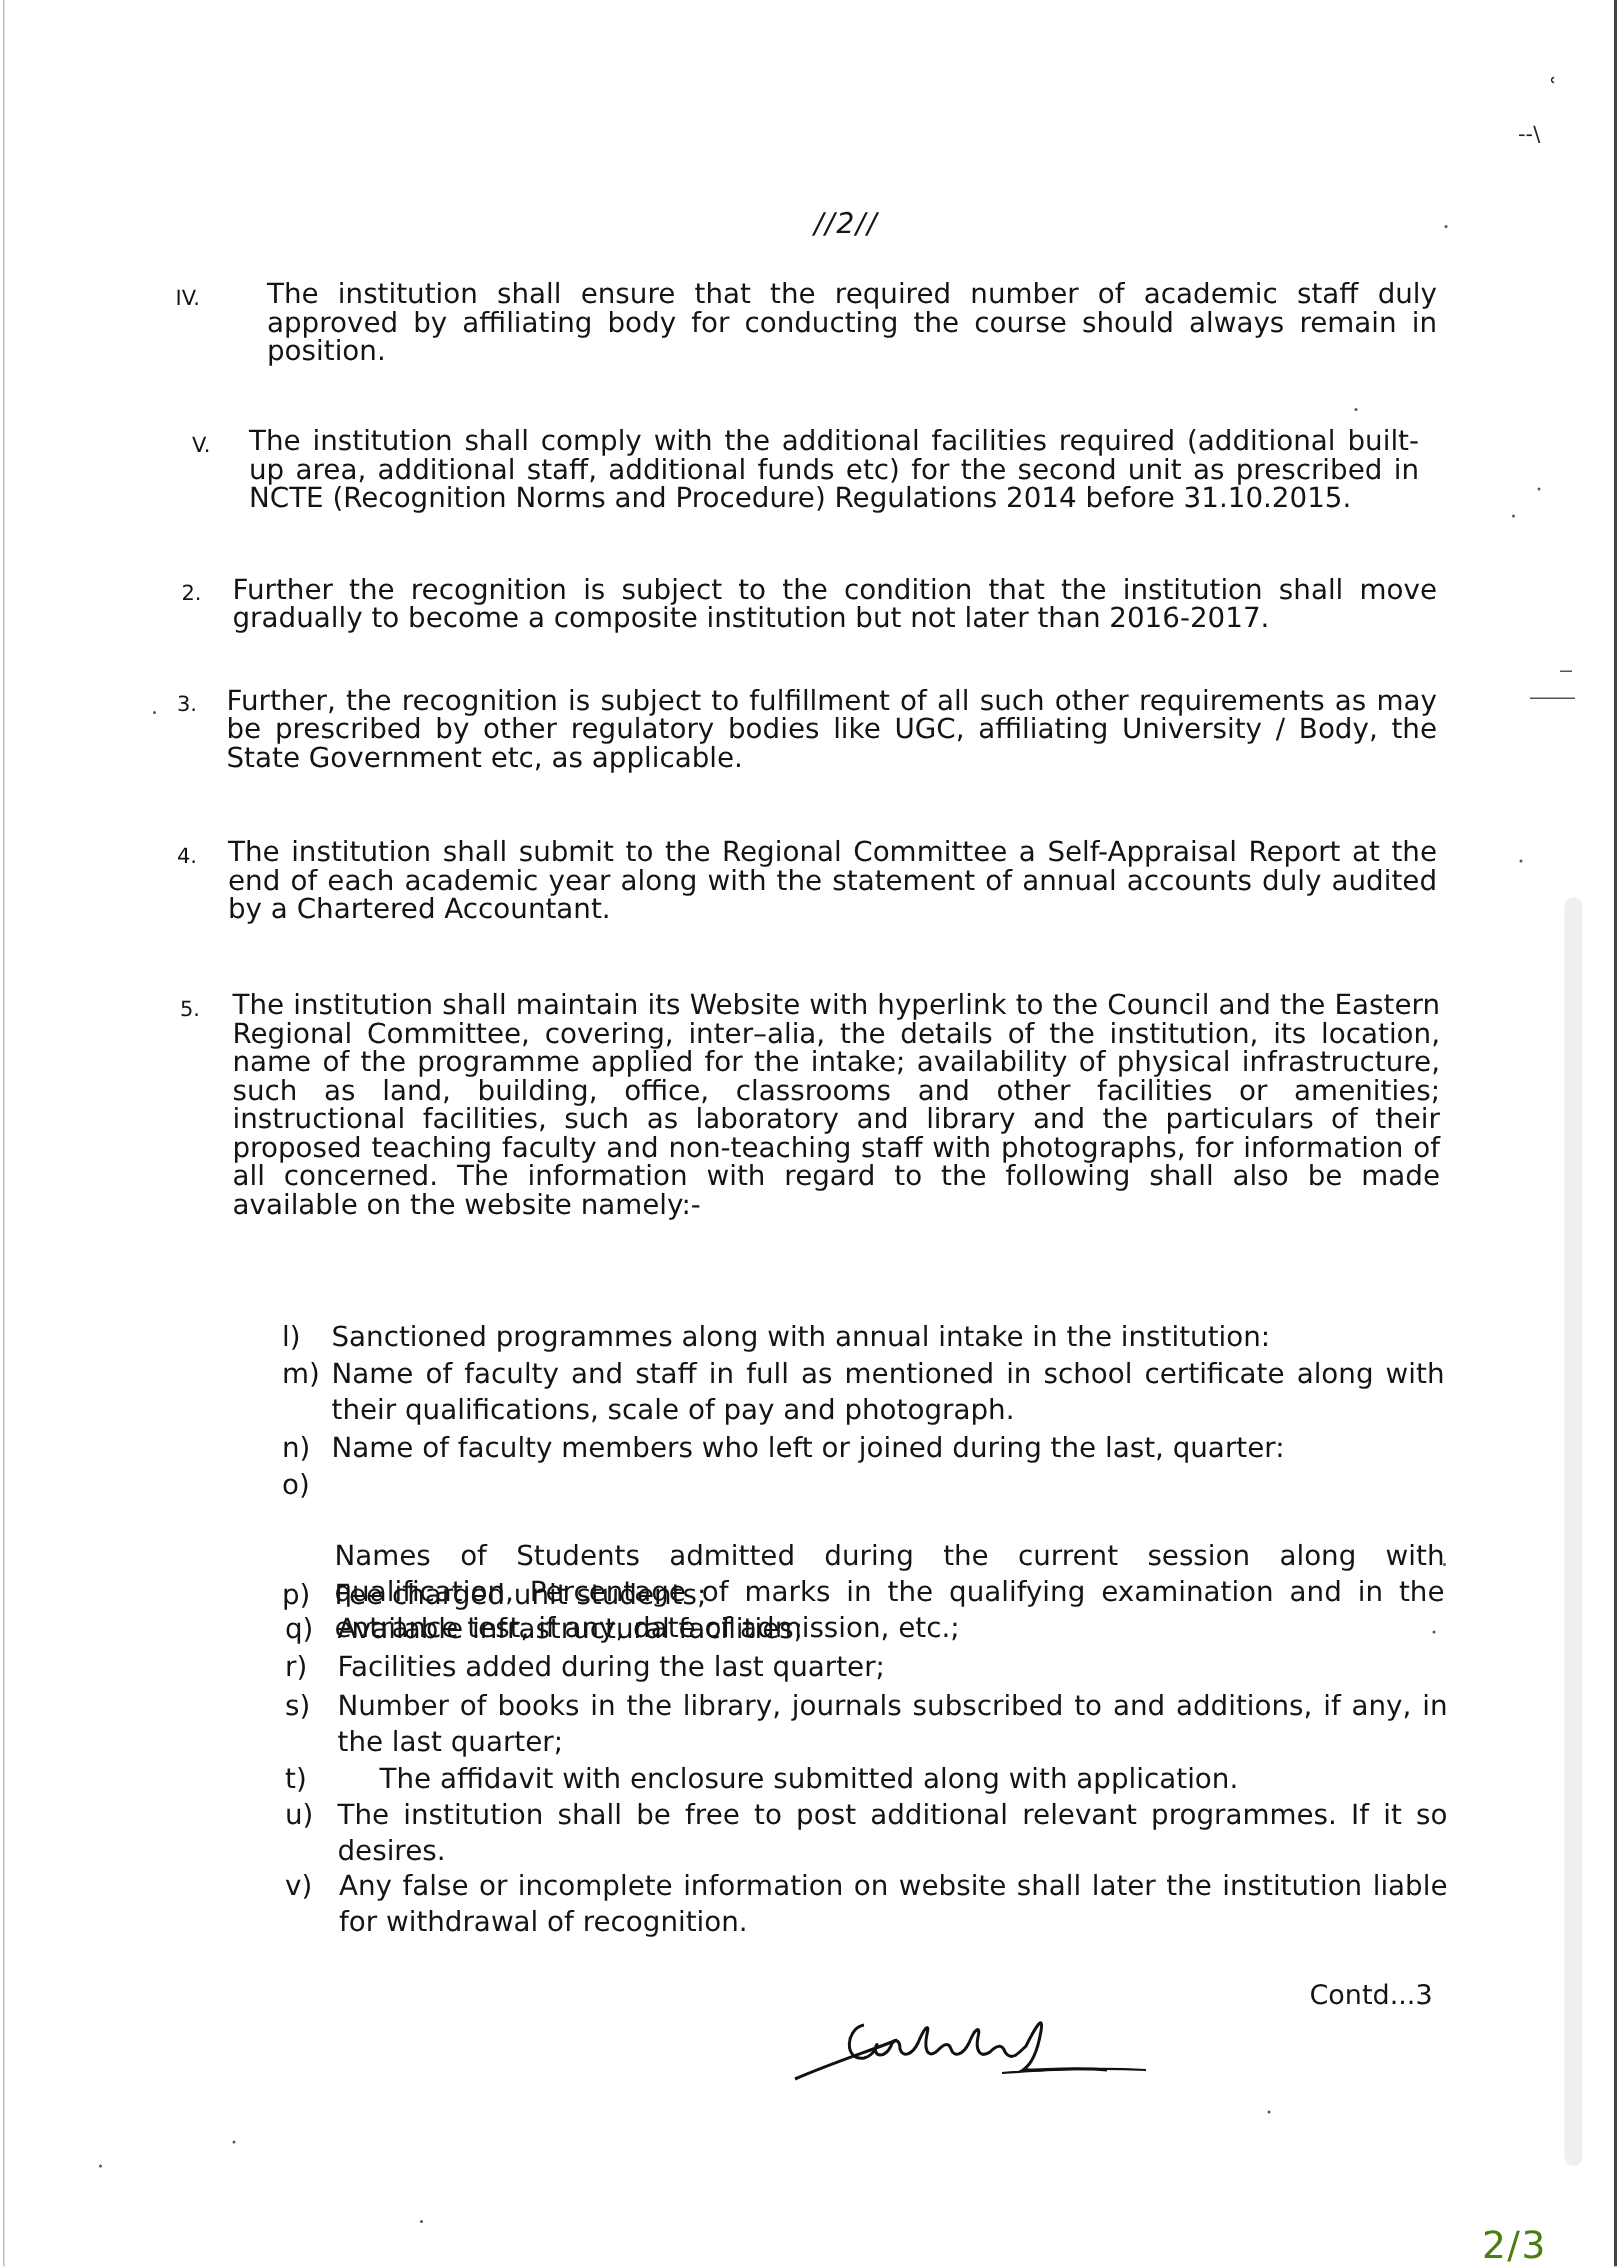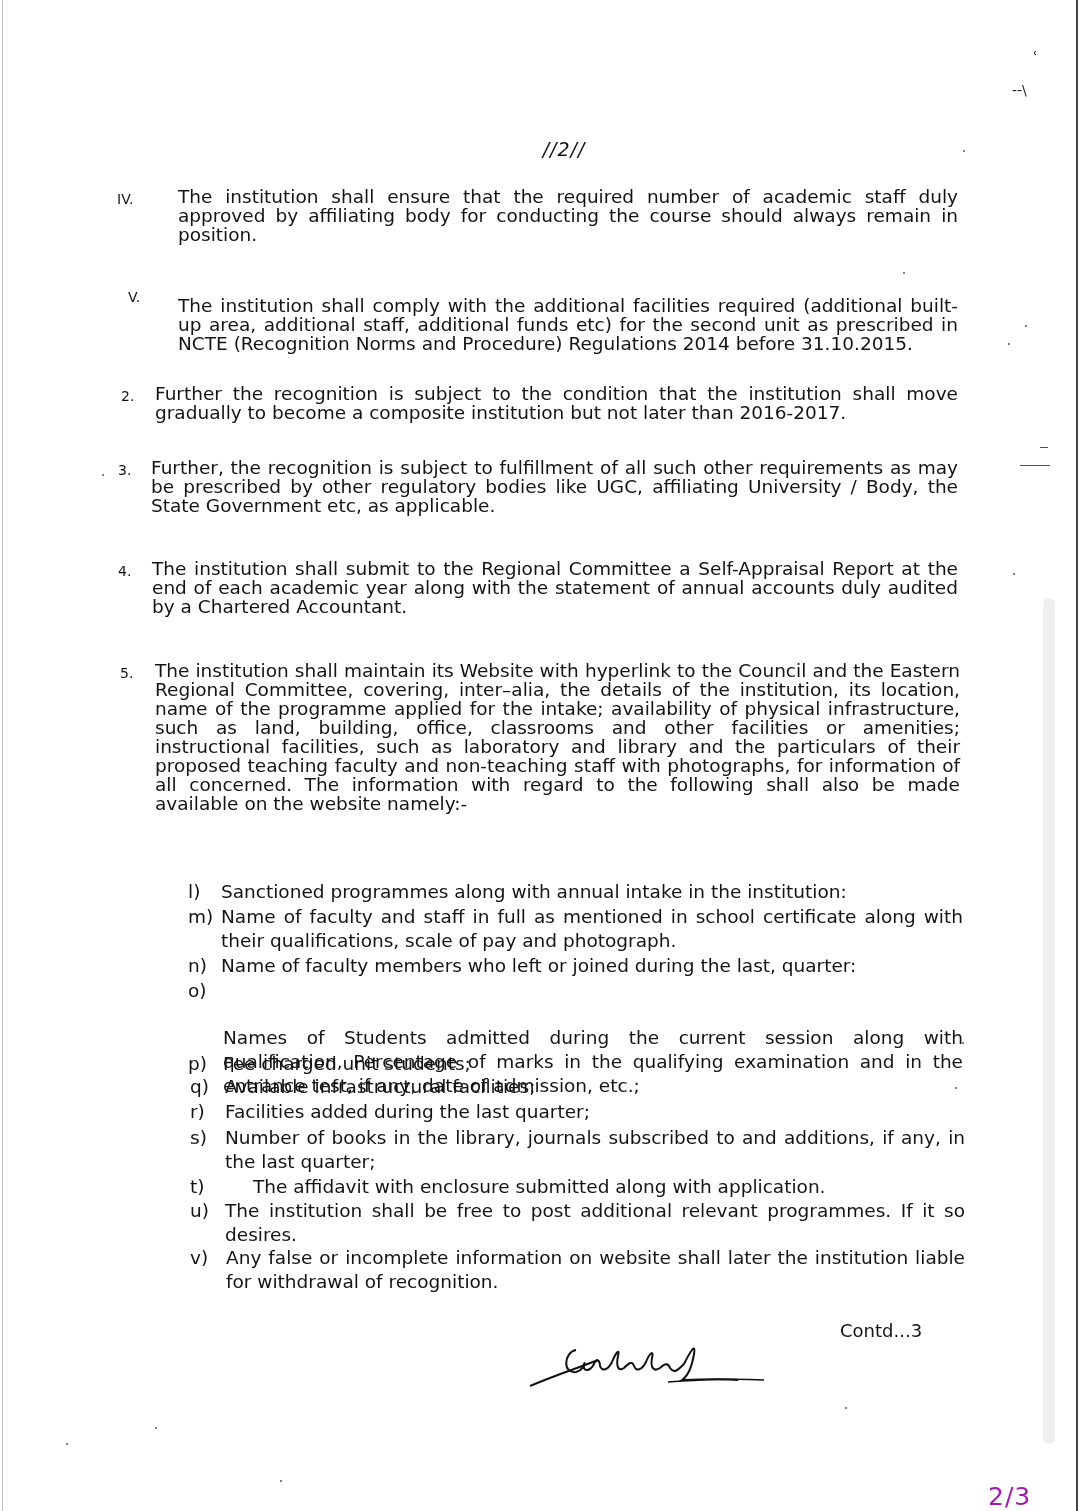--- a/index.html
+++ b/index.html
@@ -11,43 +11,43 @@
   }
   .page-border-left { position: absolute; left: 2px; top: 0; width: 1px; height: 1511px; background: #bdbdbd; }
   .page-border-right { position: absolute; right: 2px; top: 0; width: 2px; height: 1511px; background: #444; }
   .scan-mark { position: absolute; font-size: 16px; color: #222; }
   .header-page { position: absolute; top: 138px; left: 0; width: 1128px; text-align: center; font-size: 19px; font-style: italic; letter-spacing: 1px; }
   .para { position: absolute; font-size: 18.5px; line-height: 19px; text-align: justify; text-align-last: left; }
   .num { position: absolute; font-size: 14px; line-height: 24.6px; }
   .sub-item { position: absolute; font-size: 18.5px; line-height: 24.2px; }
   .sub-label { position: absolute; left: 0; top: 0; }
   .sub-text { position: absolute; text-align: justify; text-align-last: left; }
-  .contd { position: absolute; left: 840px; top: 1320px; font-size: 18px; }
+  .contd { position: absolute; left: 873px; top: 1320px; font-size: 18px; }
   .signature { position: absolute; left: 528px; top: 1330px; }
   .scrollbar-track { position: absolute; left: 1043px; top: 598px; width: 12px; height: 846px; background: #efefef; border-radius: 6px; }
-  .page-indicator { position: absolute; left: 988px; top: 1482px; font-size: 25px; color: #a21caf; letter-spacing: 1px; }
+  .page-indicator { position: absolute; left: 988px; top: 1482px; font-size: 25px; color: #4d7c0f; letter-spacing: 1px; }
   .dot { position: absolute; width: 2px; height: 2px; background: #555; border-radius: 1px; }
   .dash { position: absolute; height: 1px; background: #555; }
 </style>
 </head>
 <body>
 
 <div class="page-border-left"></div>
 <div class="page-border-right"></div>
 
 <div class="scan-mark" style="left:1033px;top:48px;">ʿ</div>
 <div class="scan-mark" style="left:1012px;top:82px;font-size:14px;">--\</div>
 
 <div class="header-page">//2//</div>
 
 <div class="num" style="left:117px;top:187px;">IV.</div>
 <div class="para" style="left:178px;top:187px;width:780px;">The institution shall ensure that the required number of academic staff duly approved by affiliating body for conducting the course should always remain in position.</div>
 
 <div class="num" style="left:128px;top:285px;">V.</div>
-<div class="para" style="left:178px;top:285px;width:780px;margin-top:11px;">The institution shall comply with the additional facilities required (additional built-up area, additional staff, additional funds etc) for the second unit as prescribed in NCTE (Recognition Norms and Procedure) Regulations 2014 before 31.10.2015.</div>
+<div class="para" style="left:166px;top:285px;width:780px;">The institution shall comply with the additional facilities required (additional built-up area, additional staff, additional funds etc) for the second unit as prescribed in NCTE (Recognition Norms and Procedure) Regulations 2014 before 31.10.2015.</div>
 
 <div class="num" style="left:121px;top:384px;">2.</div>
 <div class="para" style="left:155px;top:384px;width:803px;">Further the recognition is subject to the condition that the institution shall move gradually to become a composite institution but not later than 2016-2017.</div>
 
 <div class="num" style="left:118px;top:458px;">3.</div>
 <div class="para" style="left:151px;top:458px;width:807px;">Further, the recognition is subject to fulfillment of all such other requirements as may be prescribed by other regulatory bodies like UGC, affiliating University / Body, the State Government etc, as applicable.</div>
 
 <div class="num" style="left:118px;top:559px;">4.</div>
 <div class="para" style="left:152px;top:559px;width:806px;">The institution shall submit to the Regional Committee a Self-Appraisal Report at the end of each academic year along with the statement of annual accounts duly audited by a Chartered Accountant.</div>
 

